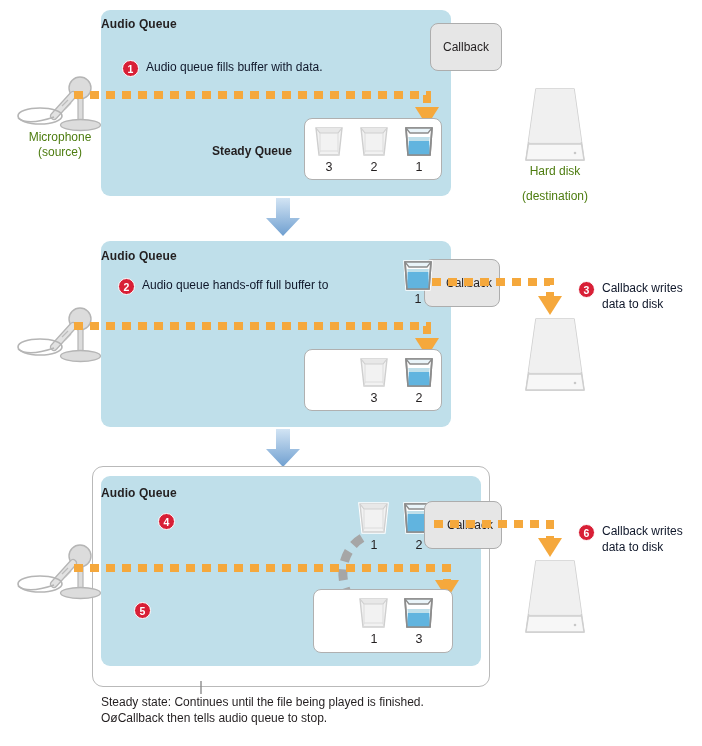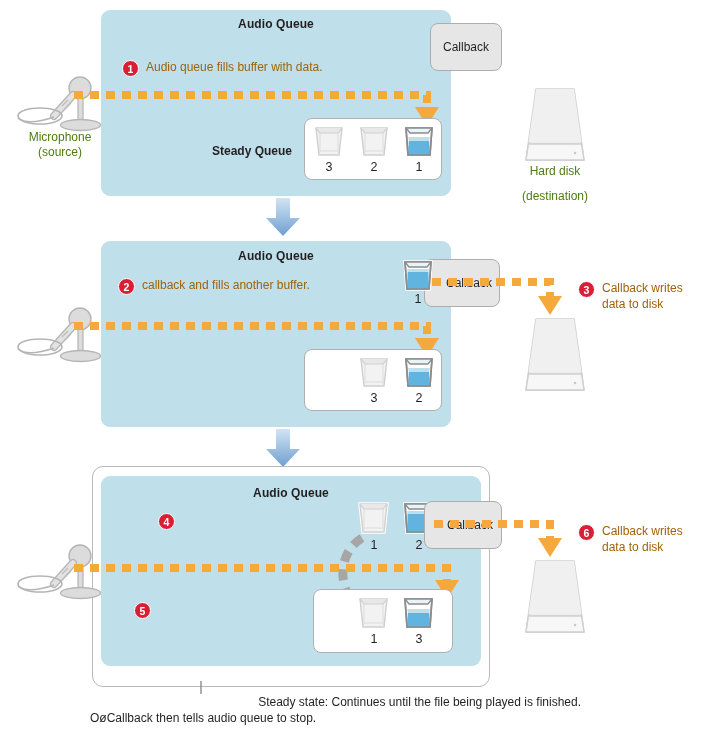--- a/index.html
+++ b/index.html
@@ -31,41 +31,40 @@
   }
   .outer-box {
     border: 1.5px solid #b9b9b9;
     border-radius: 11px;
     background: #ffffff;
     box-sizing: border-box;
   }
   .aq-title {
     font-size: 12px;
     font-weight: bold;
-    text-align: center;
     letter-spacing: 0.1px;
   }
 
   
   .badge {
     width: 17px; height: 17px;
     border-radius: 50%;
     background: #d81f36;
     border: 1.6px solid #ffffff;
     color: #ffffff;
     font-size: 10.5px;
     font-weight: bold;
     line-height: 17px;
     text-align: center;
     box-sizing: border-box;
   }
   .step-text {
     font-size: 12px;
     line-height: 15.5px;
-    color: #a16207;
+    color: #0f172a;
   }
   .step-row { display: flex; align-items: flex-start; gap: 7px; }
 
   
   .callback {
     background: #e6e6e6;
     border: 1.2px solid #adadad;
     border-radius: 8px;
     font-size: 12px;
     text-align: center;
@@ -218,21 +217,21 @@
       <rect x="64" y="26" width="5" height="27" fill="#dcdcdc" stroke="#b5b5b5" stroke-width="1.2"></rect>
       <ellipse cx="66.5" cy="53" rx="20" ry="5.5" fill="#dcdcdc" stroke="#b5b5b5" stroke-width="1.3"></ellipse>
       <ellipse cx="26" cy="44" rx="22" ry="8" fill="none" stroke="#b5b5b5" stroke-width="1.6"></ellipse>
       <path d="M4 46 Q14 54 40 45" stroke="#b5b5b5" stroke-width="1.6" fill="none"></path>
     </svg>
   </div>
 
   <div class="abs step-row" style="left:118px; top:278px;">
     <div class="badge">2</div>
     <div>
-      <div class="step-text">callback and fills another buffer.</div>
+      <div class="step-text">Audio queue hands-off full buffer to</div>
     </div>
   </div>
 
   <div class="abs callback" style="left:424px; top:259px; width:76px; height:48px;">
     <span style="margin-left:14px;">Callback</span>
   </div>
 
   <div class="abs" style="left:402px; top:258px;">
     <svg width="32" height="34" viewBox="0 0 32 34">
       <path d="M3 4 L29 4 L27 31 L5 31 Z" fill="#ffffff" stroke="#ffffff" stroke-width="3.4"></path>
@@ -428,16 +427,16 @@
       <circle cx="55" cy="67" r="1.3" fill="#c8c8c8"></circle>
     </svg>
   </div>
 
   <div class="abs" style="left:198px; top:681px;">
     <svg width="6" height="14" viewBox="0 0 6 14">
       <line x1="3" y1="0" x2="3" y2="13" stroke="#8c8c8c" stroke-width="1.4"></line>
     </svg>
   </div>
 
-  <div class="abs note" style="left:101px; top:694px; width:480px;text-align:right;">Steady state: Continues until the file being played is finished.</div>
-  <div class="abs note" style="left:90px; top:710px; width:480px;">OøCallback then tells audio queue to stop.</div>
+  <div class="abs note" style="left:101px; top:694px; width:480px;">Steady state: Continues until the file being played is finished.</div>
+  <div class="abs note" style="left:101px; top:710px; width:480px;">OøCallback then tells audio queue to stop.</div>
 
 </div>
 
 </body></html>

